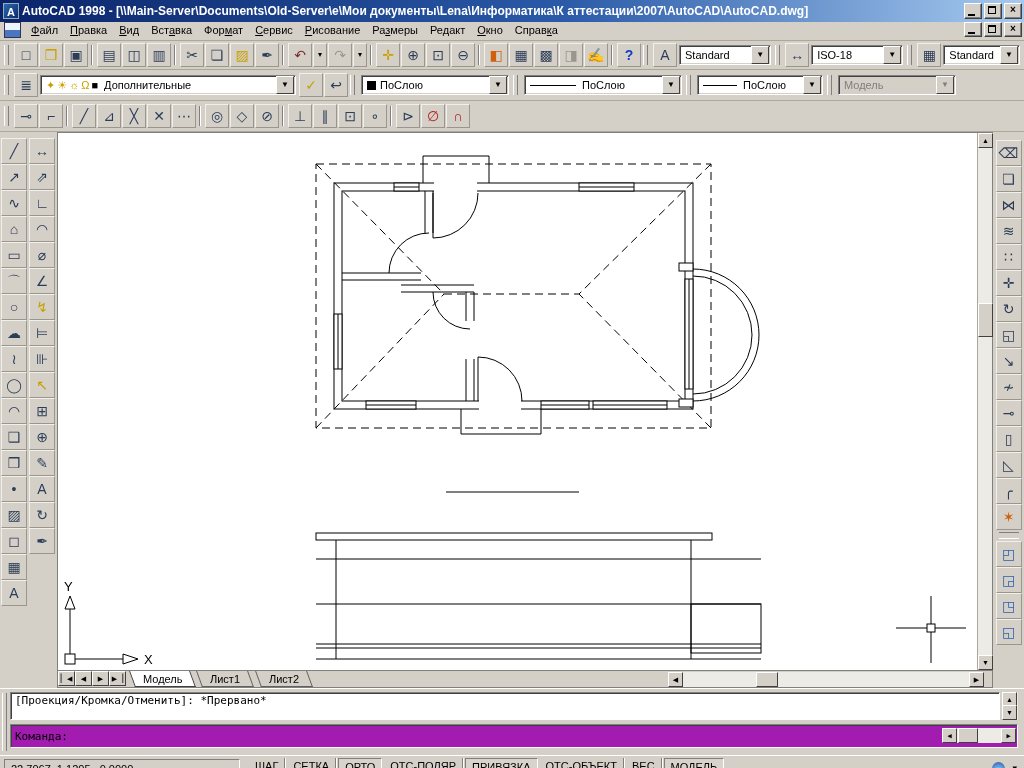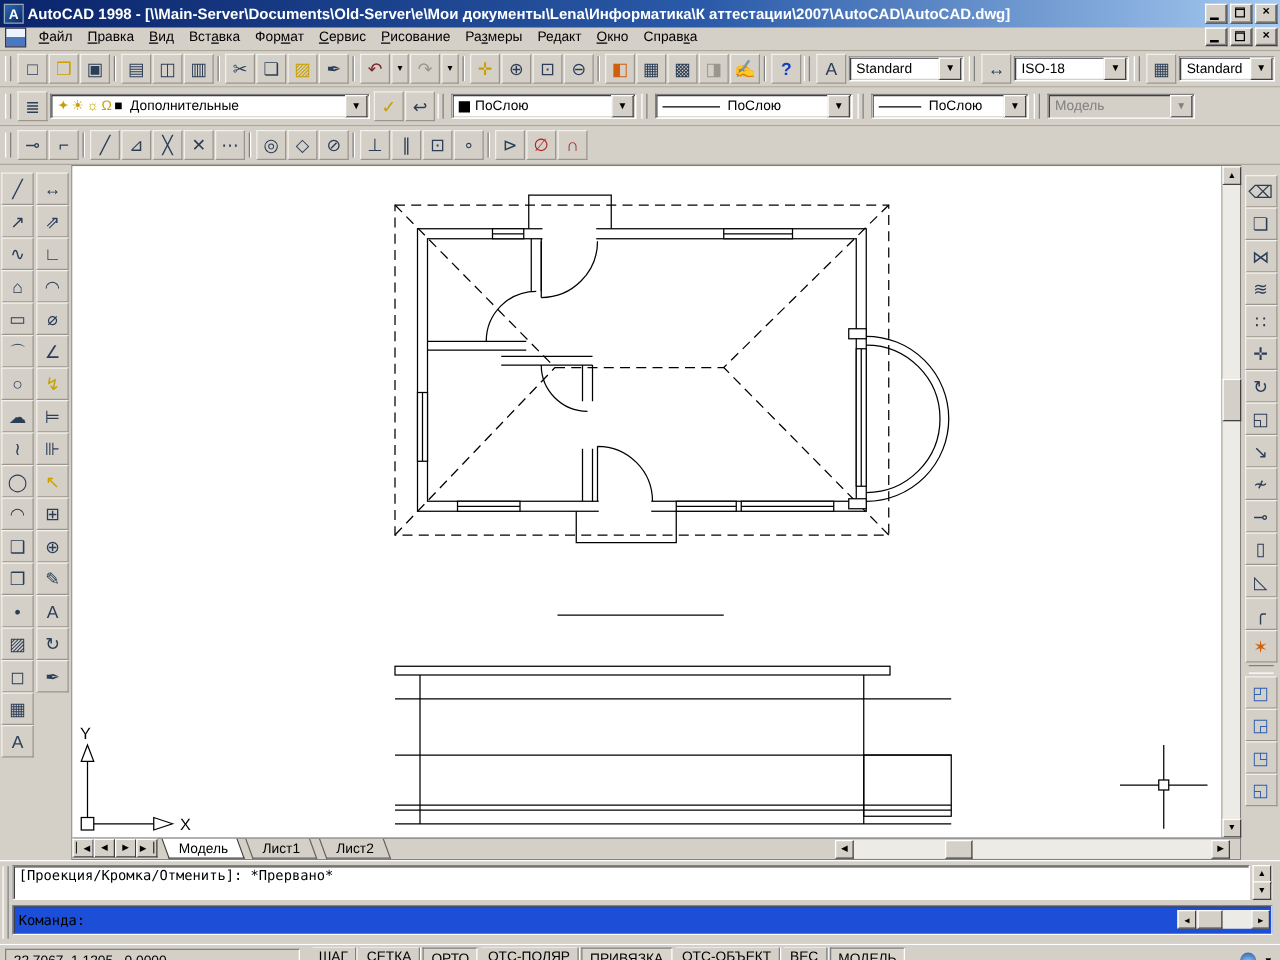--- a/index.html
+++ b/index.html
@@ -119,21 +119,21 @@
   .cmdpanel { height:66px; position:relative; background:#d4d0c8; border-top:1px solid #fff; }
   .cmdgrip { position:absolute; left:2px; top:4px; bottom:4px; width:3px; border-left:1px solid #fff; border-right:1px solid #808080; }
   .cmdhist {
     position:absolute; left:10px; right:24px; top:3px; height:28px; background:#fff; overflow:hidden;
     border:1px solid; border-color:#808080 #fff #fff #808080; box-shadow:inset 1px 1px 0 #404040;
     font-family:"DejaVu Sans Mono", monospace; font-size:11px; line-height:13px; padding:1px 4px; box-sizing:border-box;
   }
   .cmdvscroll { position:absolute; right:6px; top:3px; width:16px; height:28px; background:#ecebe6; }
   .cmdvscroll .up{top:0;} .cmdvscroll .down{bottom:0;}
   .cmdinput {
-    position:absolute; left:10px; right:6px; top:35px; height:24px; background:#1d4ed8;
+    position:absolute; left:10px; right:6px; top:35px; height:24px; background:#a21caf;
     border:1px solid; border-color:#808080 #fff #fff #808080; box-shadow:inset 1px 1px 0 #404040;
     font-family:"DejaVu Sans Mono", monospace; font-size:11px; display:flex; align-items:center;
     padding-left:4px; box-sizing:border-box;
   }
   .cmd-hscroll { position:absolute; right:1px; top:3px; width:74px; height:15px; background:#ecebe6; }
   .cmd-hscroll .left{left:0;top:0;} .cmd-hscroll .right{right:0;left:auto;top:0;}
   .cmd-hscroll .thumb{ top:0; left:16px; width:20px; height:15px; }
   
   .statusbar { height:24px; display:flex; align-items:center; padding:0 4px; background:#d4d0c8; border-top:1px solid #fff; }
   .coords {

